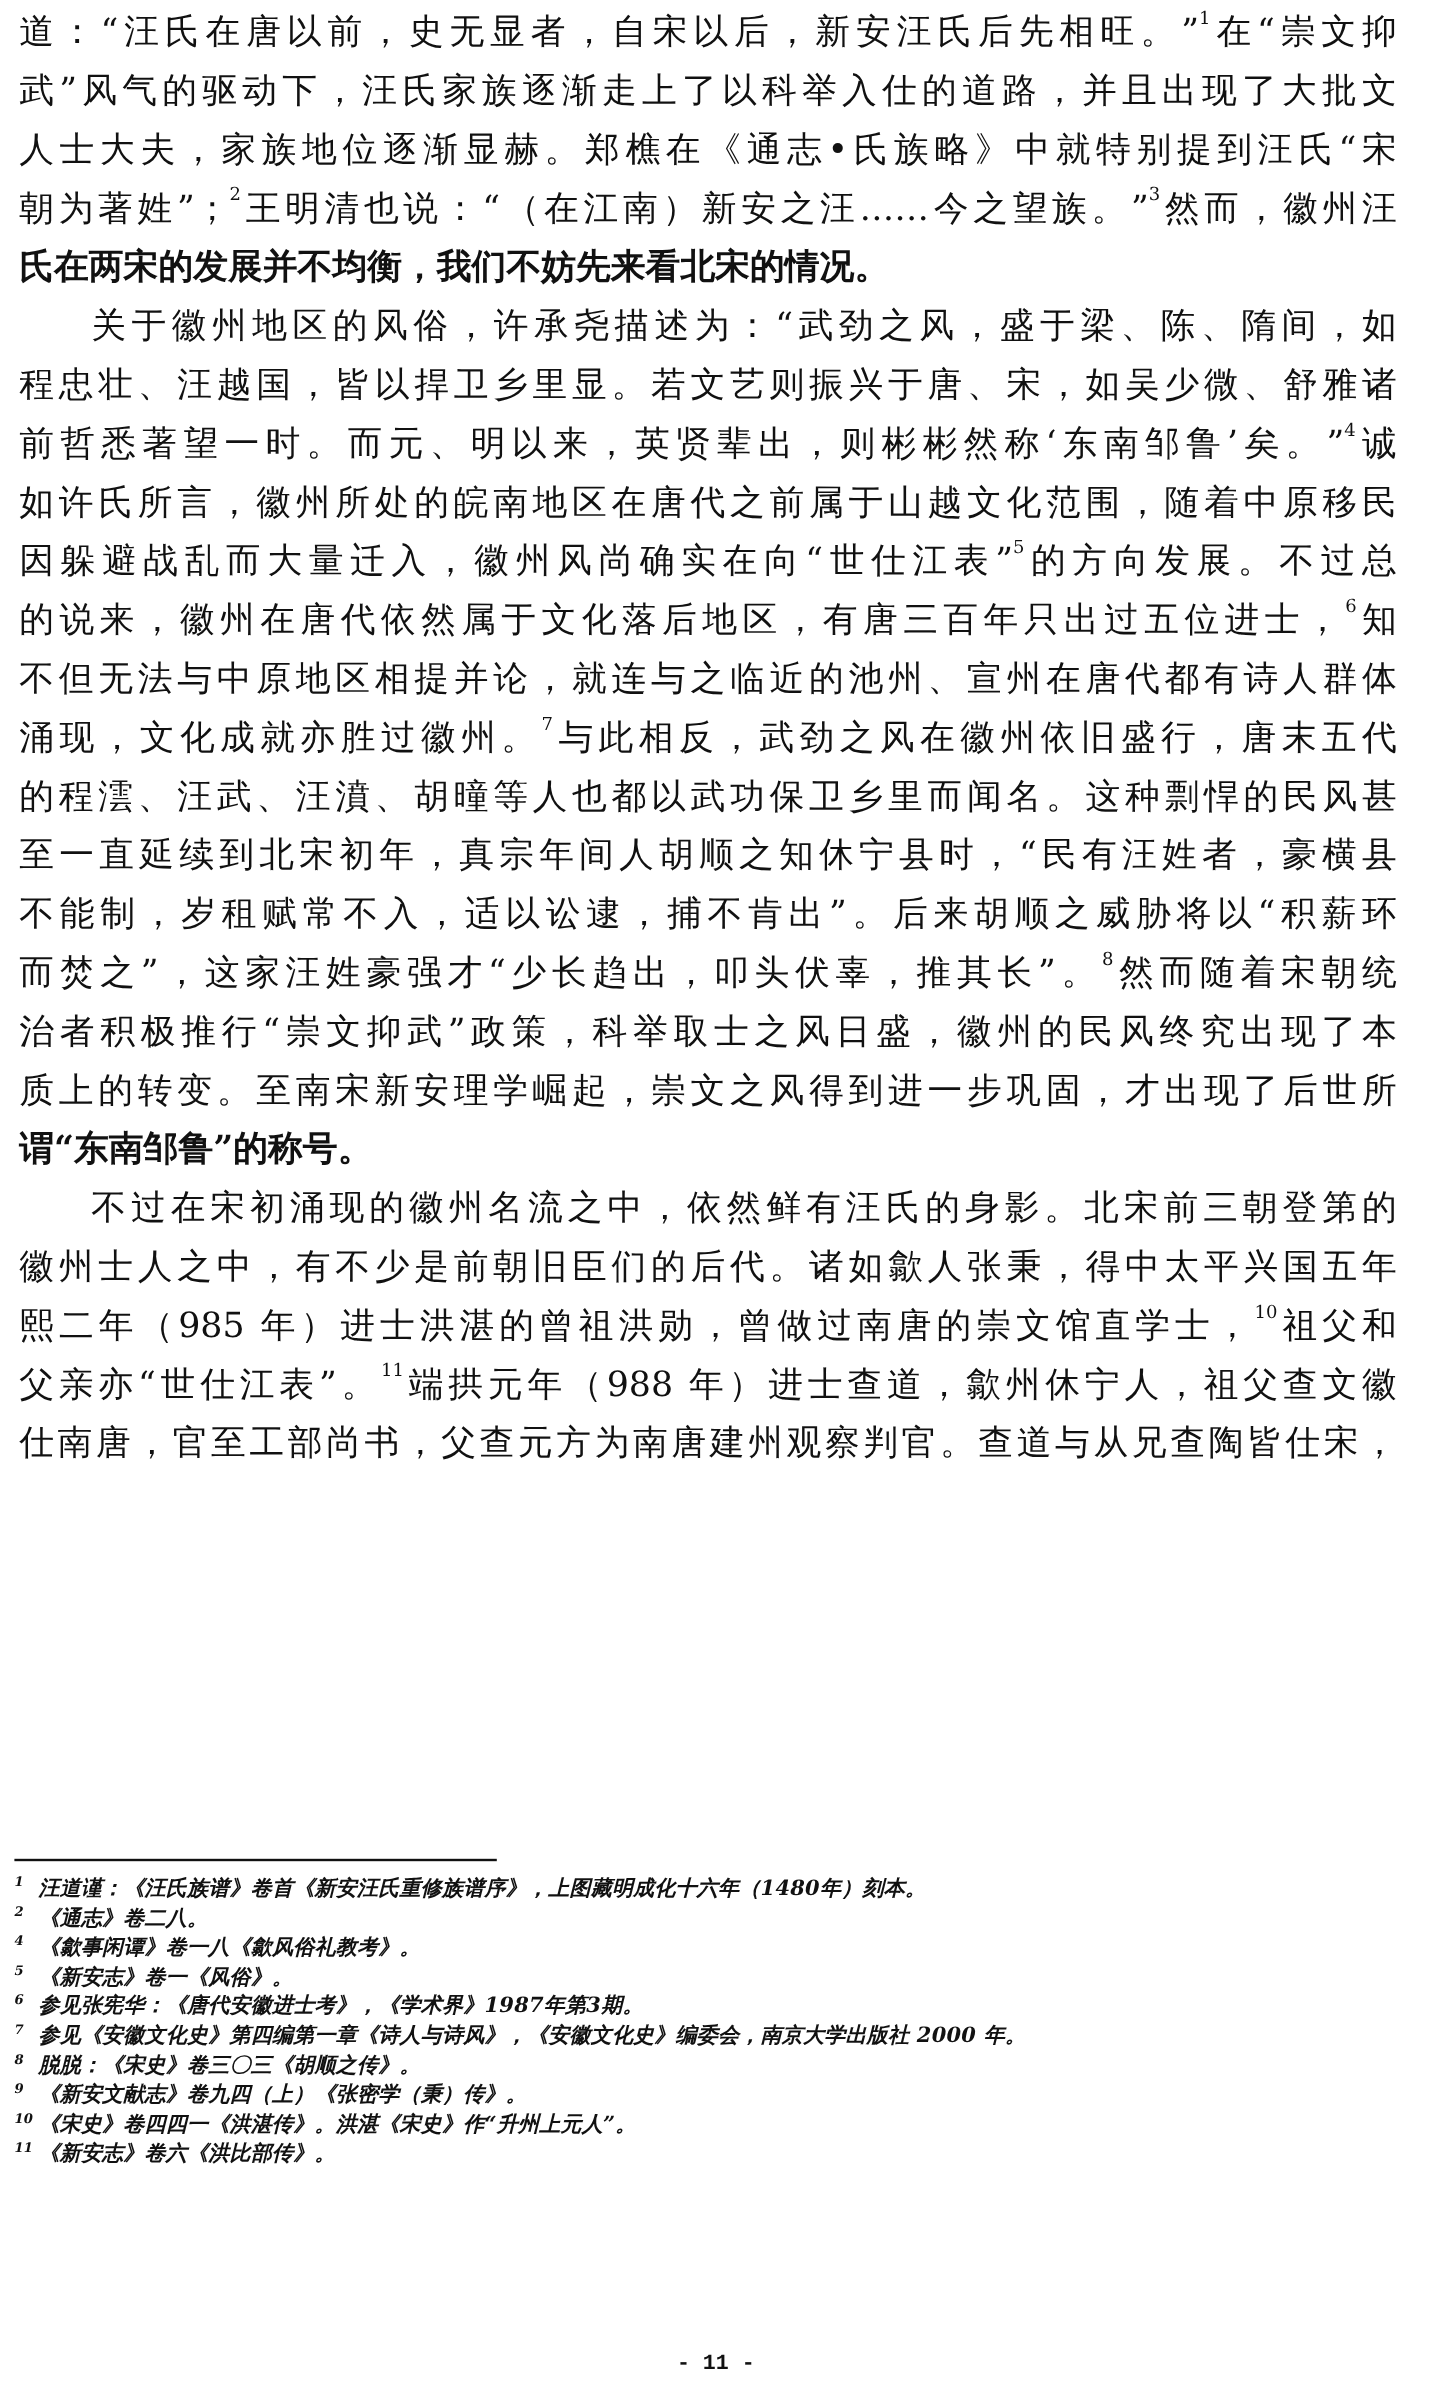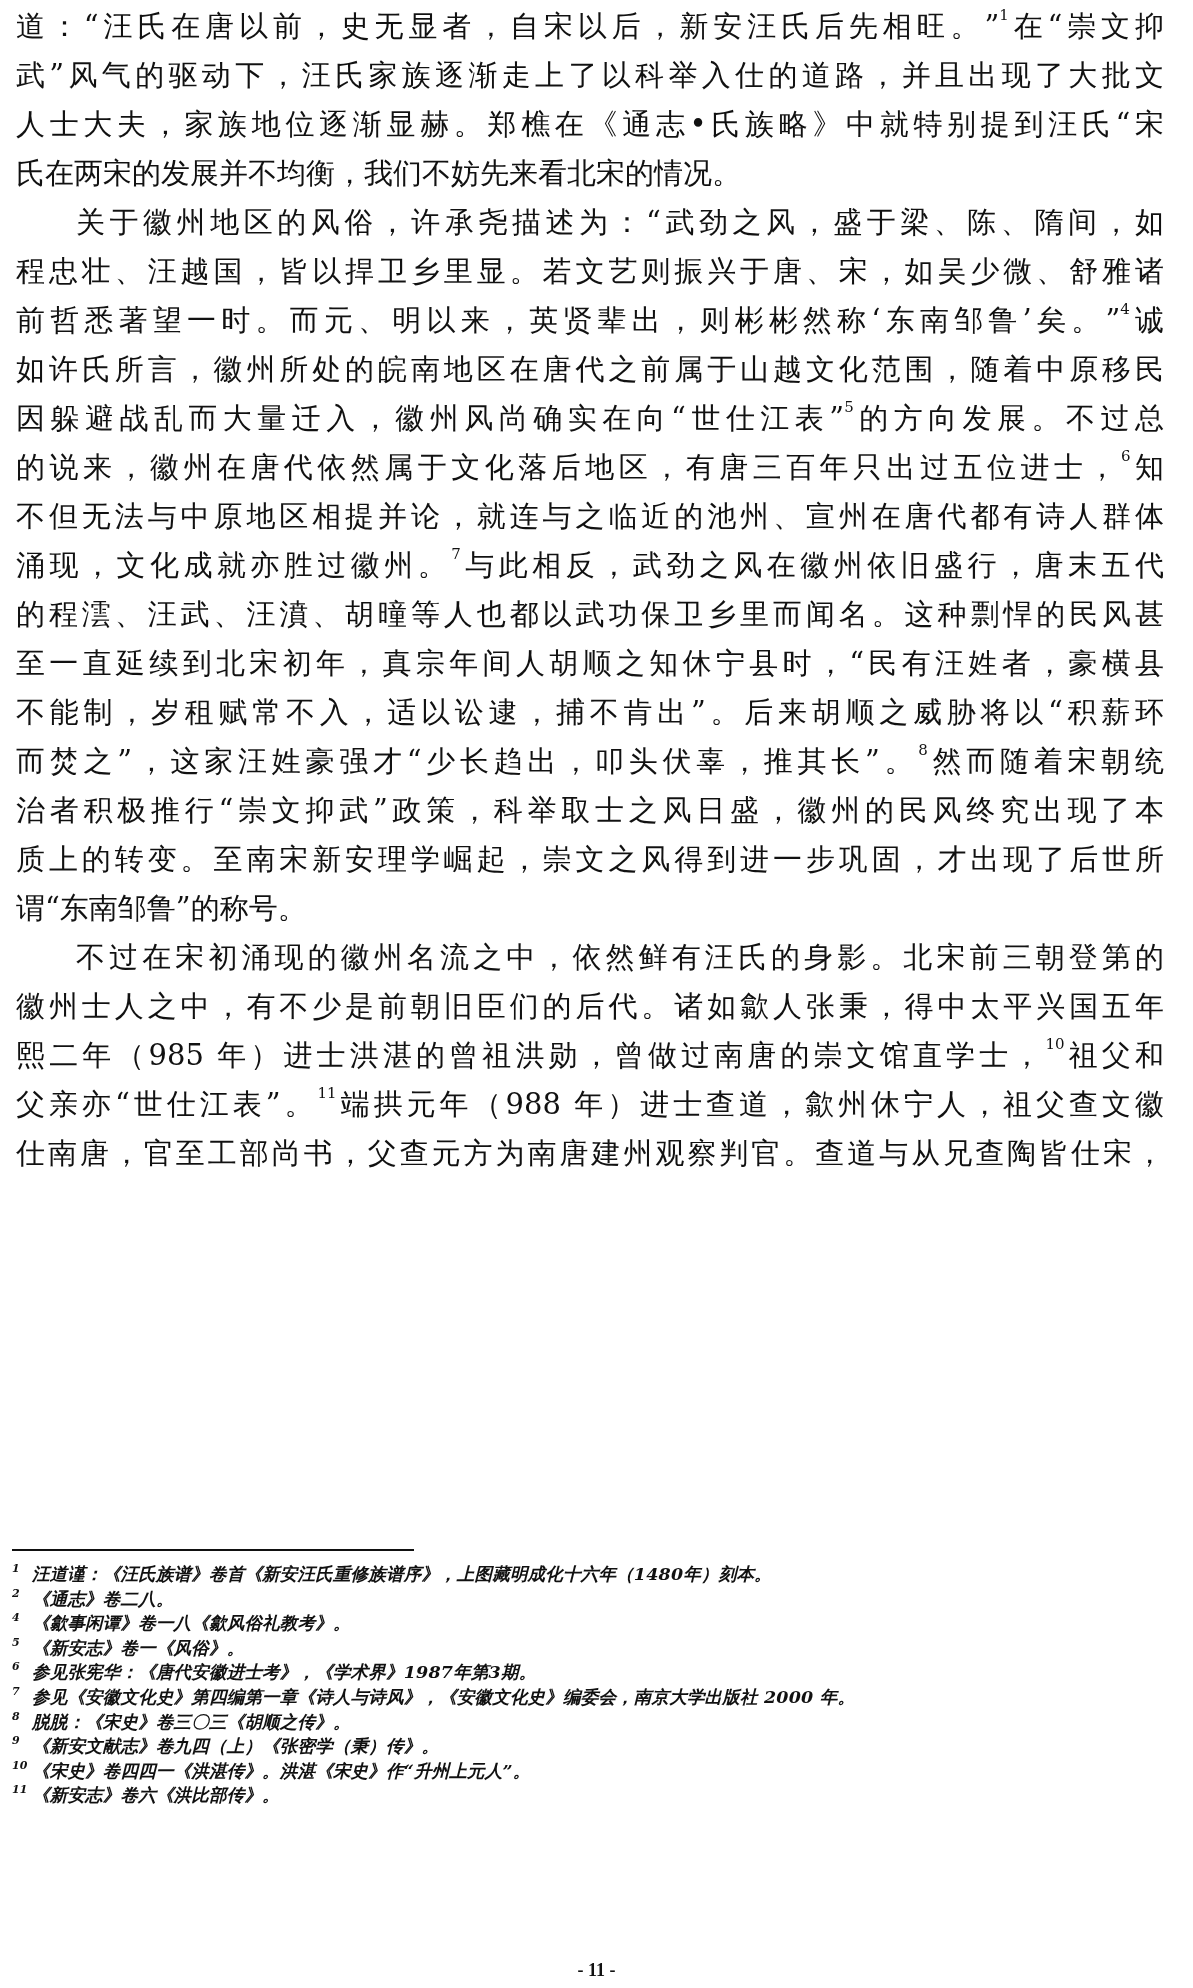--- a/index.html
+++ b/index.html
@@ -9,43 +9,44 @@
     font-family: "DejaVu Serif", "Liberation Serif", serif;
   }
   .page { position: absolute; left: 0; top: 0; width: 1193px; height: 1477px; }
   .body-text { position: absolute; left: 16px; top: 6px; width: 1148px; }
   .line {
     display: block; height: 49px; line-height: 40px;
     font-size: 29px; white-space: nowrap;
     text-align: justify; text-align-last: justify;
     letter-spacing: 0px;
   }
-  .line.last { text-align-last: left; }
+  .line.last { text-align-last: left; font-weight: bold; }
   .line.indent { padding-left: 60px; }
   .line sup, .fn-line sup { font-size: 15px; vertical-align: top; line-height: 1; position: relative; top: 2px; }
   .fn-rule { position: absolute; left: 12px; top: 1549px; width: 402px; height: 2px; background: #111; }
   .footnotes { position: absolute; left: 12px; top: 1562px; width: 1160px; }
   .fn-line {
     height: 24.6px; line-height: 24px; font-size: 17.5px; font-weight: bold;
     white-space: nowrap; letter-spacing: 0.2px; font-style: italic;
   }
   .fn-num { display: inline-block; min-width: 20px; font-size: 11px; vertical-align: top; line-height: 14px; }
   .page-num {
     position: absolute; left: 0; width: 1193px; top: 1960px; text-align: center;
-    font-size: 18px; font-weight: bold; font-family: Liberation Serif, serif;
+    font-size: 18px; font-weight: bold; font-family: Liberation Mono, monospace;
   }
 </style>
 </head>
 <body>
 
 <div class="page">
   <div class="body-text" id="body-text">
       <div class="line"><span>道：“汪氏在唐以前，史无显者，自宋以后，新安汪氏后先相旺。”</span><sup>1</sup><span>在“崇文抑</span></div>
       <div class="line"><span>武”风气的驱动下，汪氏家族逐渐走上了以科举入仕的道路，并且出现了大批文</span></div>
       <div class="line"><span>人士大夫，家族地位逐渐显赫。郑樵在《通志•氏族略》中就特别提到汪氏“宋</span></div>
+      <div class="line"><span>朝为著姓”；</span><sup>2</sup><span>王明清也说：“（在江南）新安之汪……今之望族。”</span><sup>3</sup><span>然而，徽州汪</span></div>
       <div class="line last"><span>氏在两宋的发展并不均衡，我们不妨先来看北宋的情况。</span></div>
       <div class="line indent"><span>关于徽州地区的风俗，许承尧描述为：“武劲之风，盛于梁、陈、隋间，如</span></div>
       <div class="line"><span>程忠壮、汪越国，皆以捍卫乡里显。若文艺则振兴于唐、宋，如吴少微、舒雅诸</span></div>
       <div class="line"><span>前哲悉著望一时。而元、明以来，英贤辈出，则彬彬然称‘东南邹鲁’矣。”</span><sup>4</sup><span>诚</span></div>
       <div class="line"><span>如许氏所言，徽州所处的皖南地区在唐代之前属于山越文化范围，随着中原移民</span></div>
       <div class="line"><span>因躲避战乱而大量迁入，徽州风尚确实在向“世仕江表”</span><sup>5</sup><span>的方向发展。不过总</span></div>
       <div class="line"><span>的说来，徽州在唐代依然属于文化落后地区，有唐三百年只出过五位进士，</span><sup>6</sup><span>知</span></div>
       <div class="line"><span>不但无法与中原地区相提并论，就连与之临近的池州、宣州在唐代都有诗人群体</span></div>
       <div class="line"><span>涌现，文化成就亦胜过徽州。</span><sup>7</sup><span>与此相反，武劲之风在徽州依旧盛行，唐末五代</span></div>
       <div class="line"><span>的程澐、汪武、汪濆、胡曈等人也都以武功保卫乡里而闻名。这种剽悍的民风甚</span></div>

